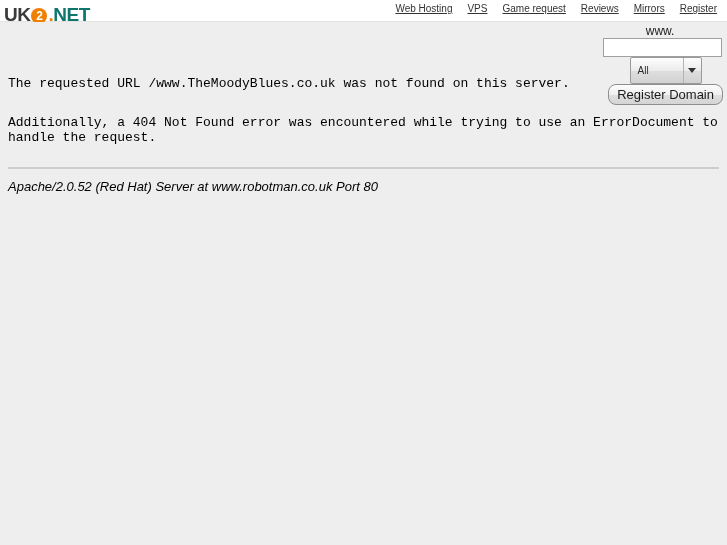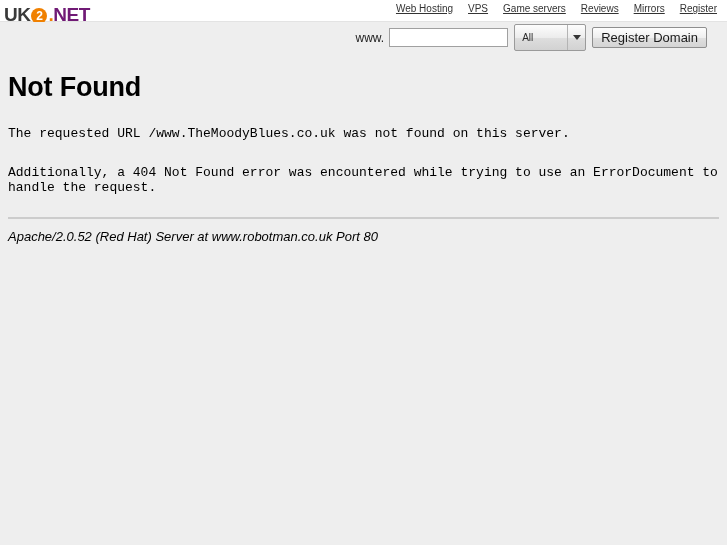--- a/index.html
+++ b/index.html
@@ -47,21 +47,21 @@
     color: #ffffff;
     font-size: 12px;
     font-weight: bold;
     text-align: center;
     line-height: 16px;
     margin: 0 1px;
     position: relative;
     top: 1px;
   }
   #logo .logo-dot { color: #f08000; }
-  #logo .logo-net { color: #701a75; }
+  #logo .logo-net { color: #0f766e; }
 
   #top-nav {
     position: absolute;
     right: 10px;
     top: 3px;
     display: flex;
     gap: 15px;
     align-items: center;
   }
   #top-nav a {
@@ -73,24 +73,25 @@
   }
 
   
   #domain-bar {
     position: relative;
     height: 31px;
     background: #eeeeee;
   }
   #domain-form {
     position: absolute;
-    right: 20px;
+    right: 4px;
     top: 2px;
     display: flex;
     align-items: center;
+    flex-direction: column;
   }
   #www-label {
     font-size: 12px;
     color: #222222;
     margin-right: 5px;
   }
   #domain-input {
     width: 113px;
     height: 15px;
     font-size: 11px;
@@ -135,21 +136,21 @@
     border-top: 5px solid #333333;
   }
   #register-btn {
     margin-left: 6px;
     height: 21px;
     padding: 0 8px;
     font-size: 13px;
     font-family: "Liberation Sans", sans-serif;
     color: #1a1a1a;
     border: 1px solid #8e8e8e;
-    border-radius: 2px;
+    border-radius: 8px;
     background: linear-gradient(to bottom, #fdfdfd 0%, #efefef 50%, #e0e0e0 51%, #d4d4d4 100%);
     cursor: pointer;
   }
 
   
   #content {
     padding: 0 8px;
   }
   #page-title {
     font-size: 27px;
@@ -182,21 +183,21 @@
   <div id="logo">
     <span class="logo-uk">UK</span>
       <span class="logo-circle">2</span>
       <span class="logo-dot">.</span>
       <span class="logo-net">NET</span>
   </div>
 
   <nav id="top-nav">
     <a>Web Hosting</a>
     <a>VPS</a>
-    <a>Game servers</a>
+    <a>Game request</a>
     <a>Reviews</a>
     <a>Mirrors</a>
     <a>Register</a>
   </nav>
 
 </div>
 
 <div id="domain-bar">
   <div id="domain-form">
     <span id="www-label">www.</span>
@@ -205,18 +206,17 @@
       <span class="tld-value">All</span>
       <span class="tld-arrow">
           <span class="caret"></span>
         </span>
     </div>
     <button id="register-btn">Register Domain</button>
   </div>
 </div>
 
 <div id="content">
-  <h1 id="page-title">Not Found</h1>
   <p class="body-text">The requested URL /www.TheMoodyBlues.co.uk was not found on this server.</p>
   <p class="body-text">Additionally, a 404 Not Found error was encountered while trying to use an ErrorDocument to handle the request.</p>
   <hr id="divider">
   <address id="signature">Apache/2.0.52 (Red Hat) Server at www.robotman.co.uk Port 80</address>
 </div>
 
 </body></html>

